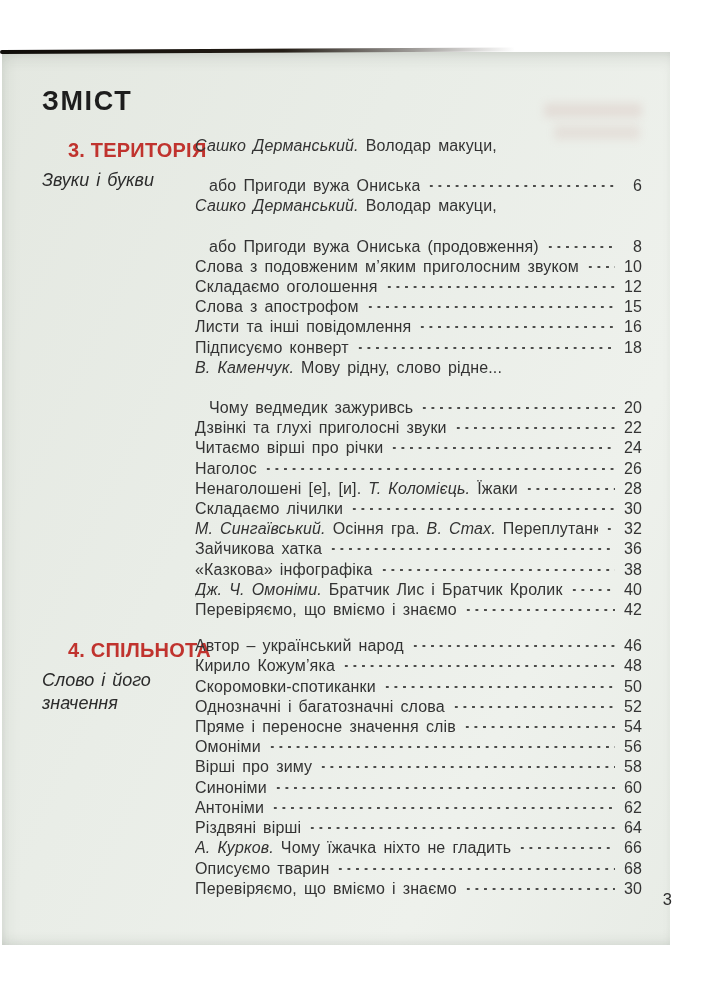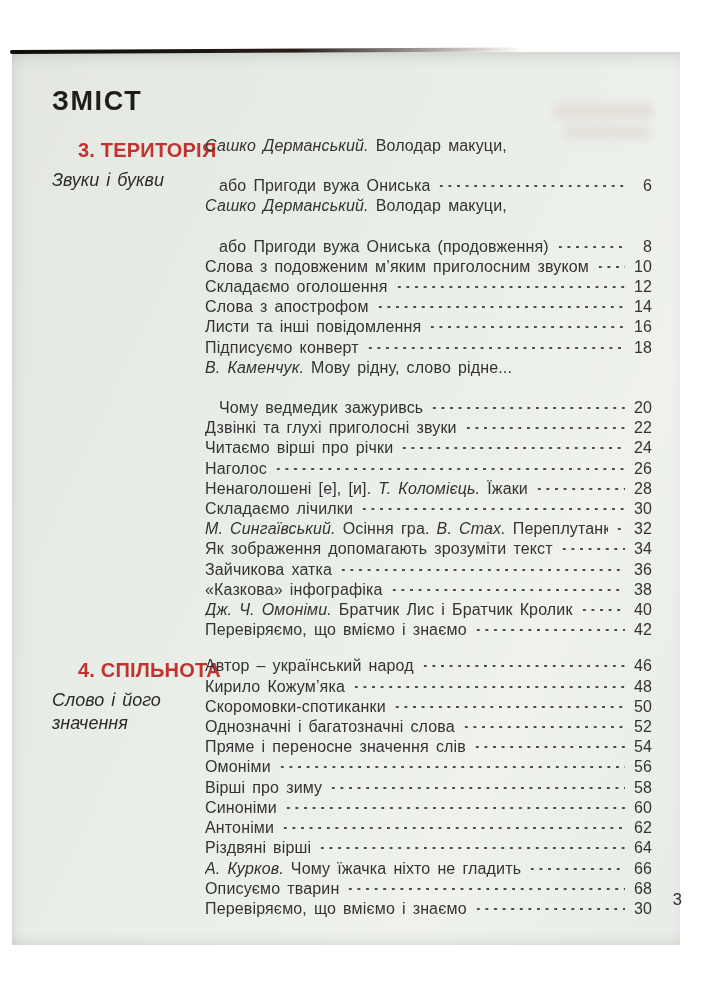--- a/index.html
+++ b/index.html
@@ -2,21 +2,21 @@
 <html><head>
 <meta charset="utf-8">
 <style>
   html,body{margin:0;padding:0;}
   body{
     width:720px;height:1000px;position:relative;overflow:hidden;
     background:#ffffff;
     font-family:"Liberation Sans", sans-serif;
   }
   .page{
-    position:absolute;left:12px;top:52px;width:668px;height:893px;
+    position:absolute;left:2px;top:52px;width:668px;height:893px;
     background:linear-gradient(115deg,#e4e8e1 0%,#e9ede7 38%,#eef1ec 75%,#e8ece6 100%);
     box-shadow:inset 0 12px 20px -14px rgba(50,60,50,.28),
                inset 0 -10px 16px -12px rgba(50,60,50,.20),
                inset 14px 0 24px -20px rgba(50,60,50,.18);
   }
   .edge-line{
     position:absolute;left:-2px;top:-2px;width:515px;height:4px;
     background:linear-gradient(to right,#0f0c09 0%,#241d16 55%,rgba(36,29,22,0) 100%);
     transform:rotate(-0.28deg);transform-origin:left center;
     border-radius:2px;
@@ -109,21 +109,21 @@
             <div class="line">
               <span class="txt"><span>Складаємо оголошення</span></span>
               <span class="dots"></span>
               <span class="pg">12</span>
             </div>
           </div>
           <div class="entry">
             <div class="line">
               <span class="txt"><span>Слова з апострофом</span></span>
               <span class="dots"></span>
-              <span class="pg">14</span>
+              <span class="pg">15</span>
             </div>
           </div>
           <div class="entry">
             <div class="line">
               <span class="txt"><span>Листи та інші повідомлення</span></span>
               <span class="dots"></span>
               <span class="pg">16</span>
             </div>
           </div>
           <div class="entry">
@@ -176,27 +176,20 @@
               <span class="txt"><span>Складаємо лічилки</span></span>
               <span class="dots"></span>
               <span class="pg">30</span>
             </div>
           </div>
           <div class="entry">
             <div class="line">
               <span class="txt"><i>М. Сингаївський.</i><span> Осіння гра. </span><i>В. Стах.</i><span> Переплутанка</span></span>
               <span class="dots"></span>
               <span class="pg">32</span>
-            </div>
-          </div>
-          <div class="entry">
-            <div class="line">
-              <span class="txt"><span>Як зображення допомагають зрозуміти текст</span></span>
-              <span class="dots"></span>
-              <span class="pg">34</span>
             </div>
           </div>
           <div class="entry">
             <div class="line">
               <span class="txt"><span>Зайчикова хатка</span></span>
               <span class="dots"></span>
               <span class="pg">36</span>
             </div>
           </div>
           <div class="entry">

